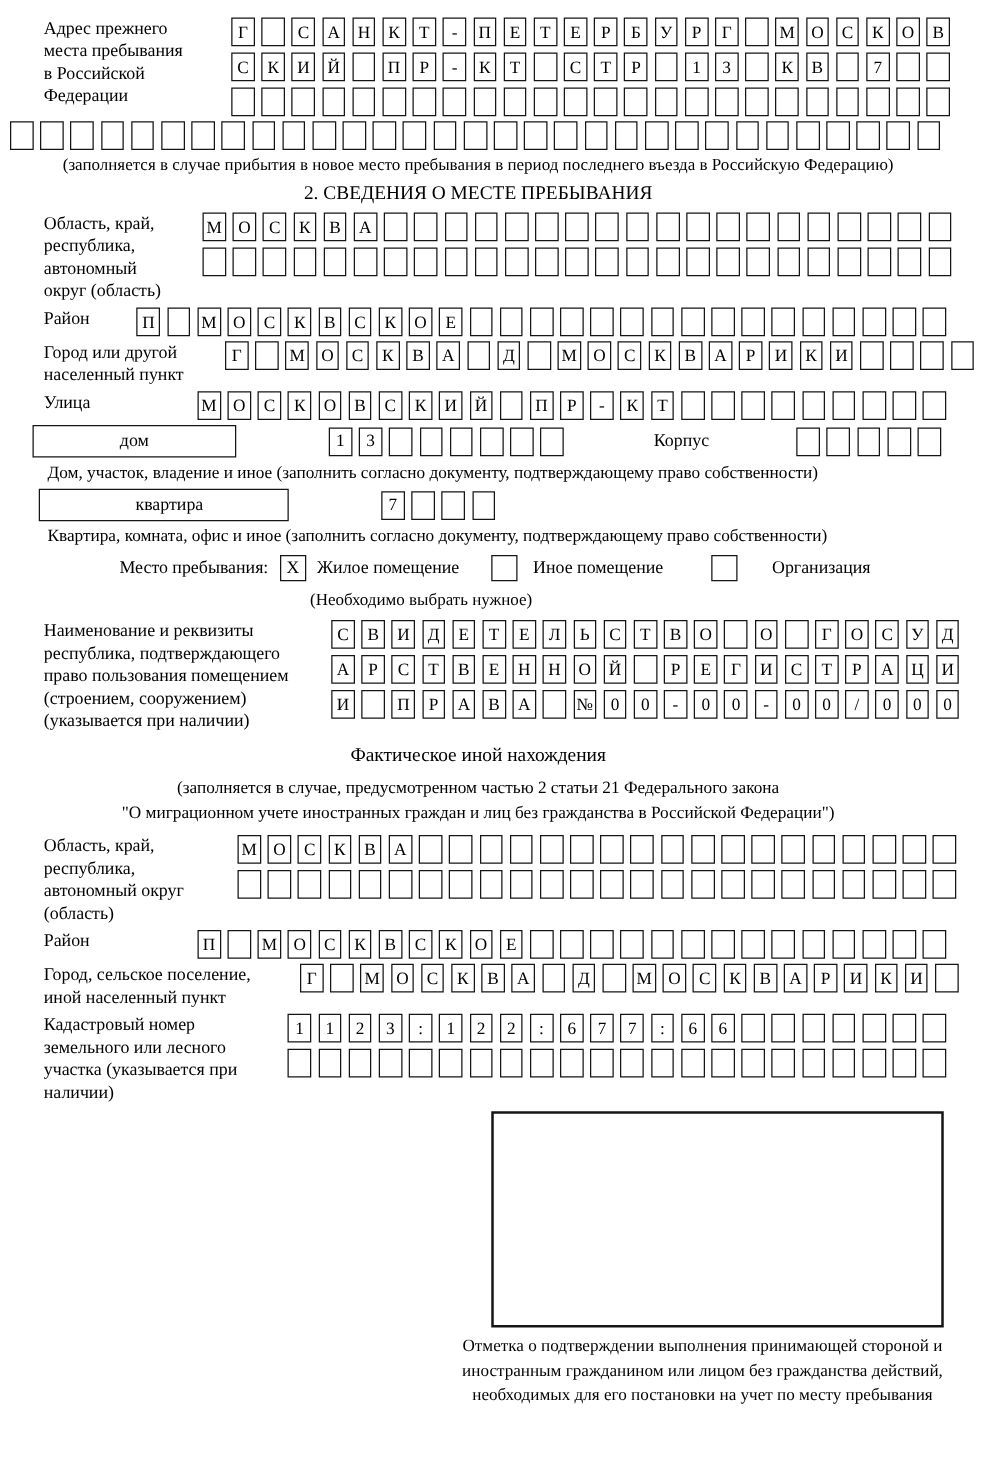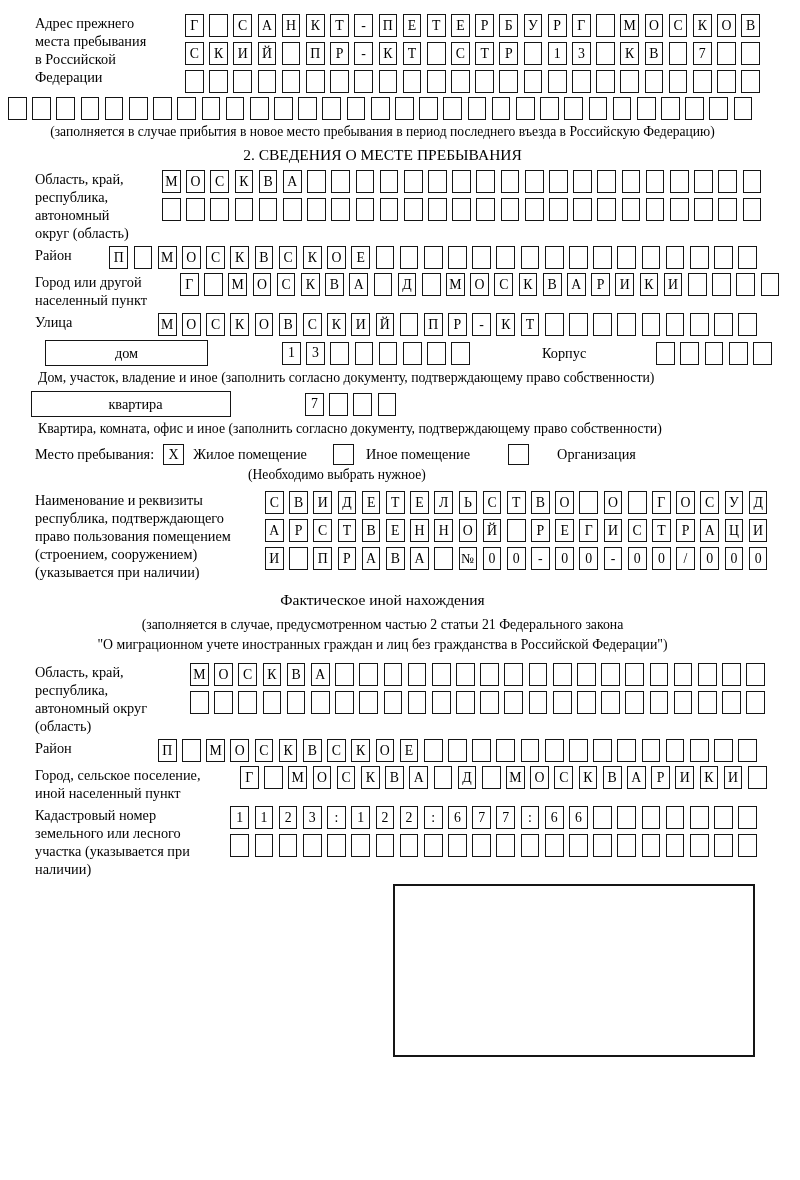--- a/index.html
+++ b/index.html
@@ -25,21 +25,21 @@
   .fieldbox {
     border:1.6px solid #151515; height:26px; display:flex; align-items:center;
     justify-content:center; font-size:14.3px; flex:none;
   }
   .inline-lab { font-size:14.3px; line-height:26px; flex:none; }
   .caption { font-size:13.8px; margin:3px 0 5px 35px; }
   .cbx {
     width:21px; height:21px; flex:none; border:1.6px solid #151515;
     display:flex; align-items:center; justify-content:center; font-size:14px; margin-top:1px;
   }
-  .stayrow { display:flex; align-items:flex-start; margin:6px 0 1px 0; }
+  .stayrow { display:flex; align-items:flex-start; margin:6px 0 6px 0;justify-content:center; }
   .stayrow .slabel { font-size:14.3px; line-height:23px; }
   .choose-note { font-size:13.6px; margin:0 0 8px 240px; }
   .act-sub { font-size:13.8px; text-align:center; line-height:20px; }
   .stamp-box { border:2px solid #151515; width:362px; height:173px; margin-left:385px; margin-top:6px; }
   .stamp-caption { width:392px; margin-left:358px; font-size:13.7px; line-height:19.5px; text-align:center; margin-top:5px; }
   .h-gap { flex:none; }
 </style>
 </head>
 <body>
 
@@ -320,21 +320,21 @@
           <span class="cell"></span>
           <span class="cell"></span>
           <span class="cell"></span>
           <span class="cell"></span>
           <span class="cell"></span>
           <span class="cell"></span>
         </div>
     </div>
   </div>
 
-  <div class="frow" style="margin-left:37px; align-items:center;">
+  <div class="frow" style="margin-left:18px; align-items:center;">
     <div class="fieldbox" style="width:163px;">дом</div>
     <div class="h-gap" style="width:10px;"></div>
     <div class="cellrow">
         <span class="cell">1</span>
         <span class="cell">3</span>
         <span class="cell"></span>
         <span class="cell"></span>
         <span class="cell"></span>
         <span class="cell"></span>
         <span class="cell"></span>
@@ -639,14 +639,15 @@
           <span class="cell"></span>
           <span class="cell"></span>
           <span class="cell"></span>
           <span class="cell"></span>
           <span class="cell"></span>
         </div>
     </div>
   </div>
 
   <div class="stamp-box"></div>
+  <div class="stamp-caption">Отметка о подтверждении выполнения принимающей стороной и иностранным гражданином или лицом без гражданства действий, необходимых для его постановки на учет по месту пребывания</div>
 
 </div>
 
 </body></html>

